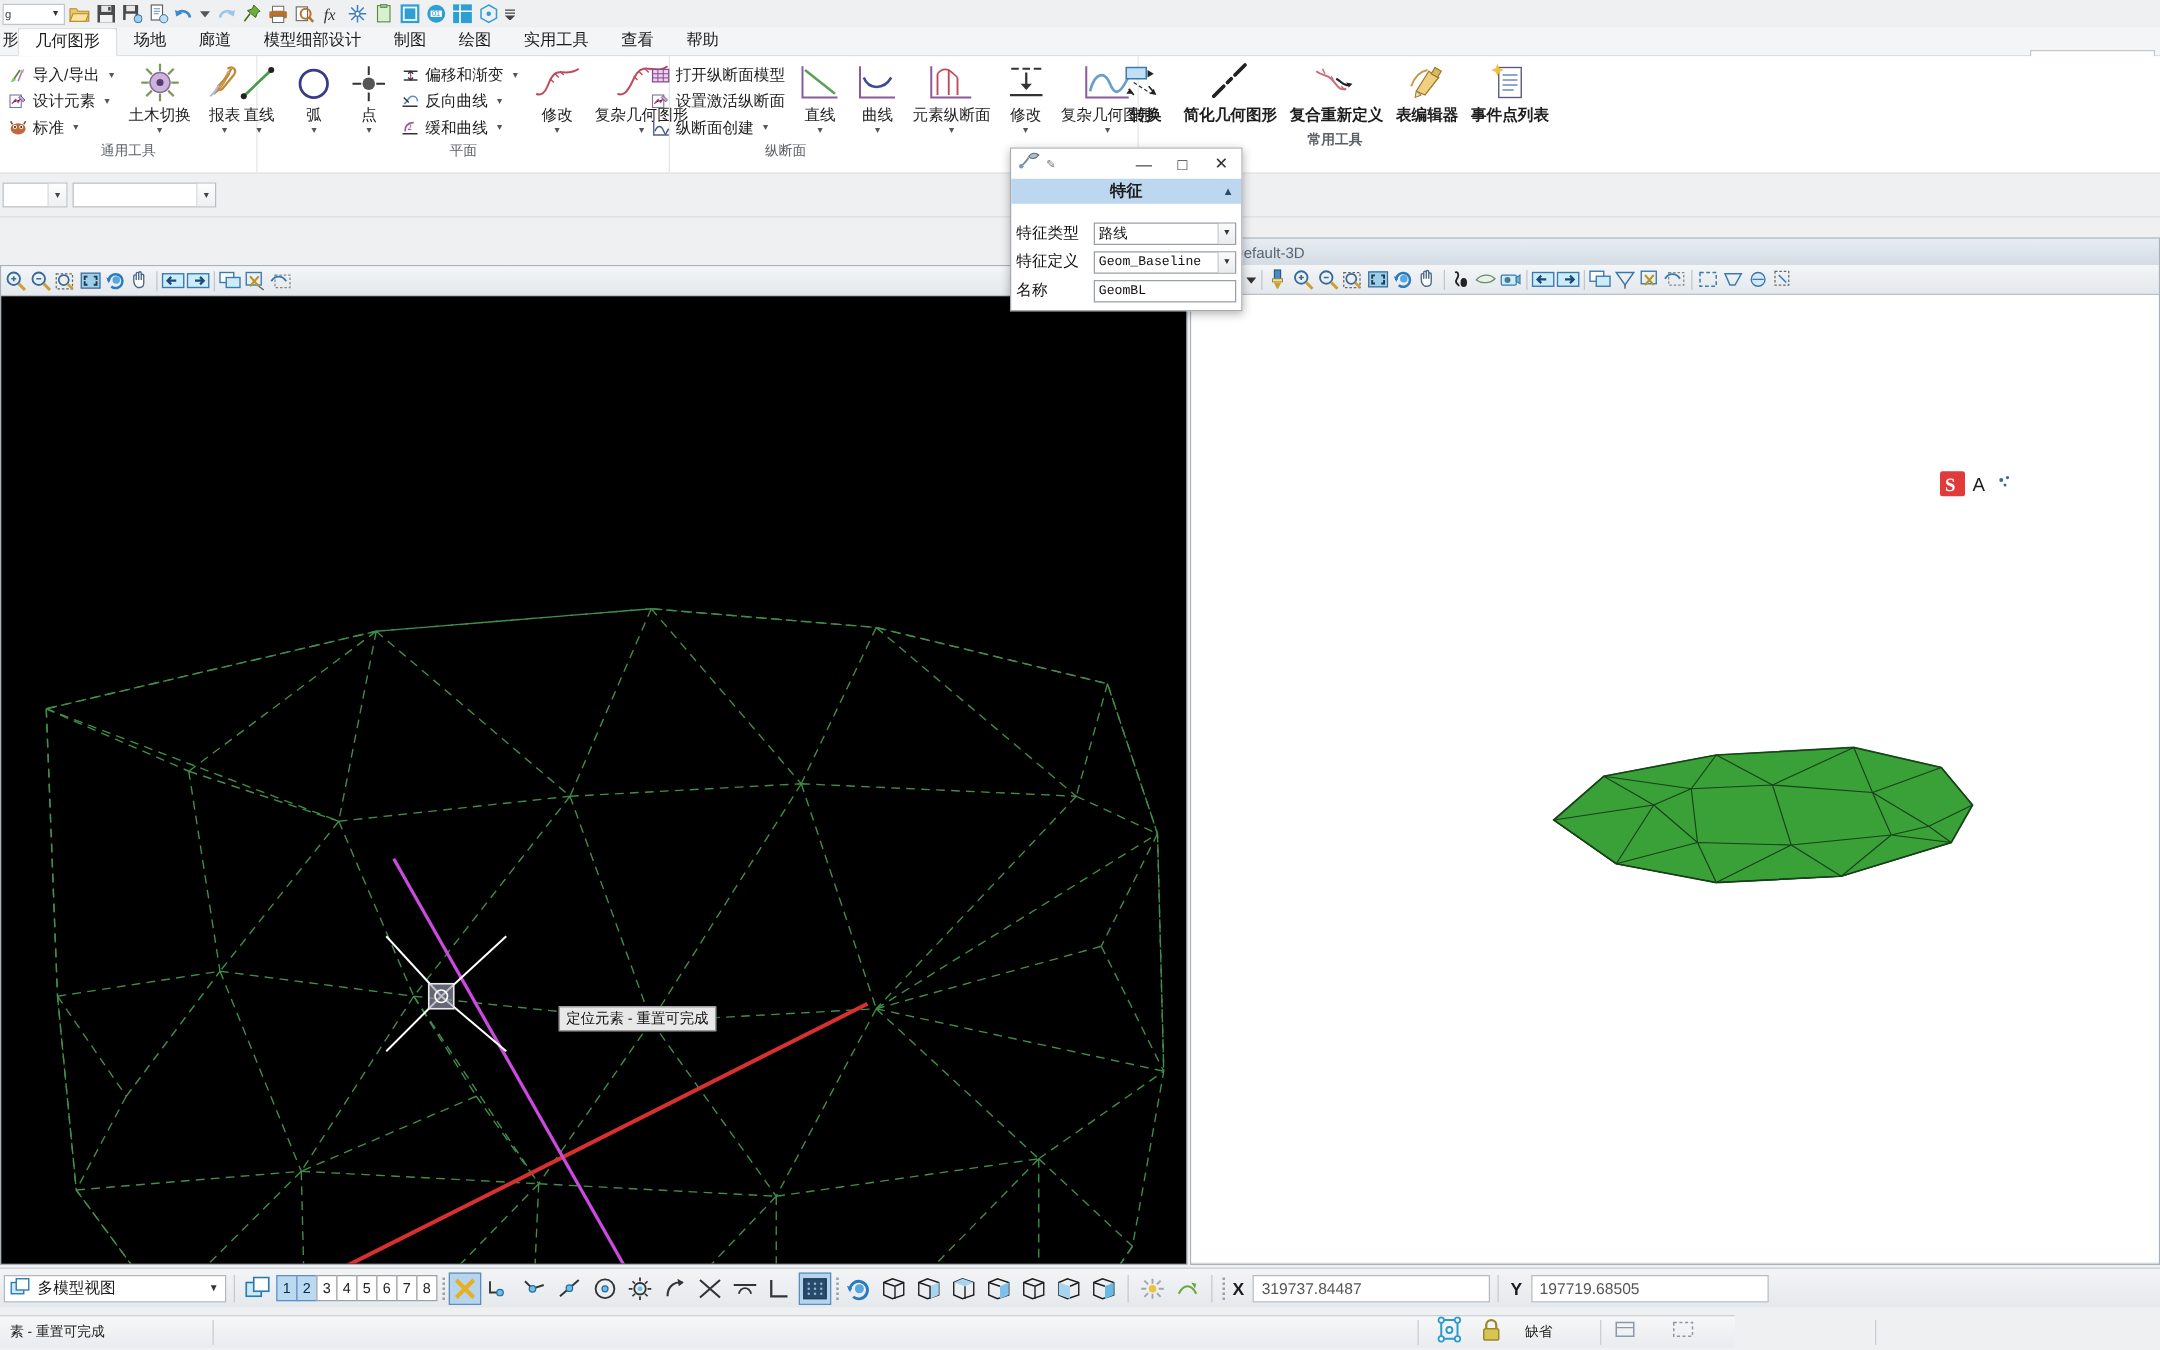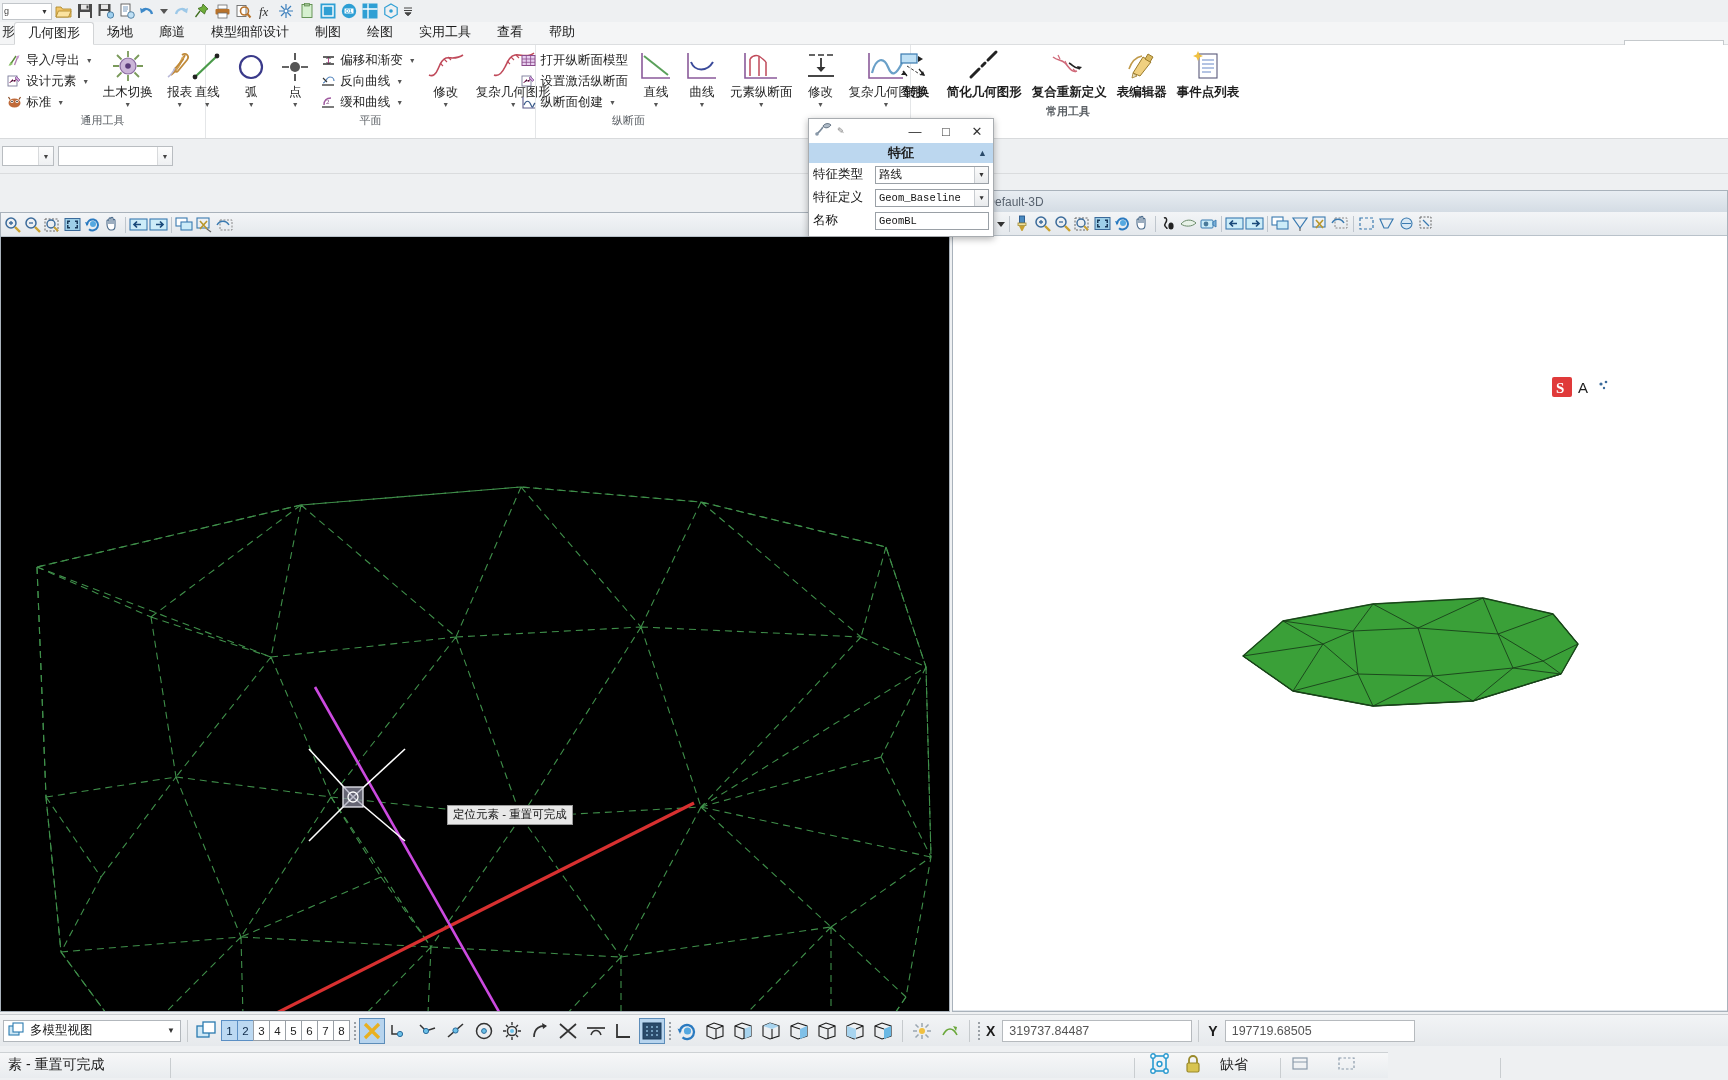--- a/index.html
+++ b/index.html
@@ -196,21 +196,21 @@
   .bb-ico.sel { background: #b7d4ee; border: 1px solid #5d8db9; }
   .coord-lbl { font-size: 14px; font-weight: bold; color: #1b1b1b; margin: 0 5px 0 3px; }
   .coord-field {
     width: 190px; height: 22px; background: #fff; border: 1px solid #b6babe;
     display: flex; align-items: center; padding-left: 6px;
     font-size: 12.5px; color: #555;
   }
   .statusbar {
     position: absolute; left: 0; width: 1388px; height: 26px;
     background: linear-gradient(#f6f7f8,#e9ecef); border-top: 1px solid #cdd1d4;
-    display: flex; align-items: flex-end; font-size: 14px; color: #1c1c1c;
+    display: flex; align-items: center; font-size: 11px; color: #1c1c1c;
   }
   .sb-cell { display: flex; align-items: center; height: 26px; padding: 0 8px; gap: 5px; }
   .sb-div { width: 1px; height: 20px; background: #c9cdd0; }
 </style>
 </head>
 <body>
 
 <div id="app">
 
 
@@ -1001,21 +1001,21 @@
       <span style="font-size:9px;color:#7a7a7a;">✎</span>
       <div style="flex:1"></div>
       <div class="dlg-btn">—</div>
       <div class="dlg-btn">□</div>
       <div class="dlg-btn">✕</div>
     </div>
     <div class="dlg-section">
       <span>特征</span>
       <span class="chev">▲</span>
     </div>
-    <div style="padding:0 0 4px;">
+    <div style="padding:12px 0 4px;">
       <div class="dlg-row">
         <span class="dlg-lbl">特征类型</span>
         <div class="dlg-field">
           <span>路线</span>
           <span class="dlg-arr">▼</span>
         </div>
       </div>
       <div class="dlg-row">
         <span class="dlg-lbl">特征定义</span>
         <div class="dlg-field mono">

